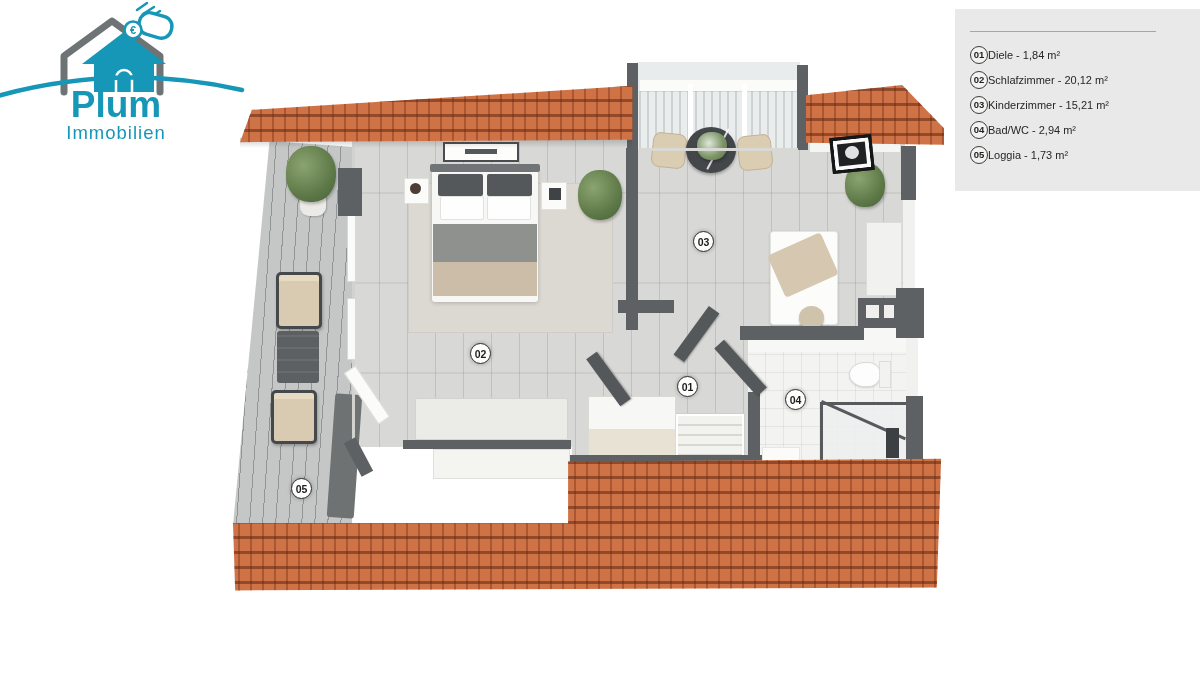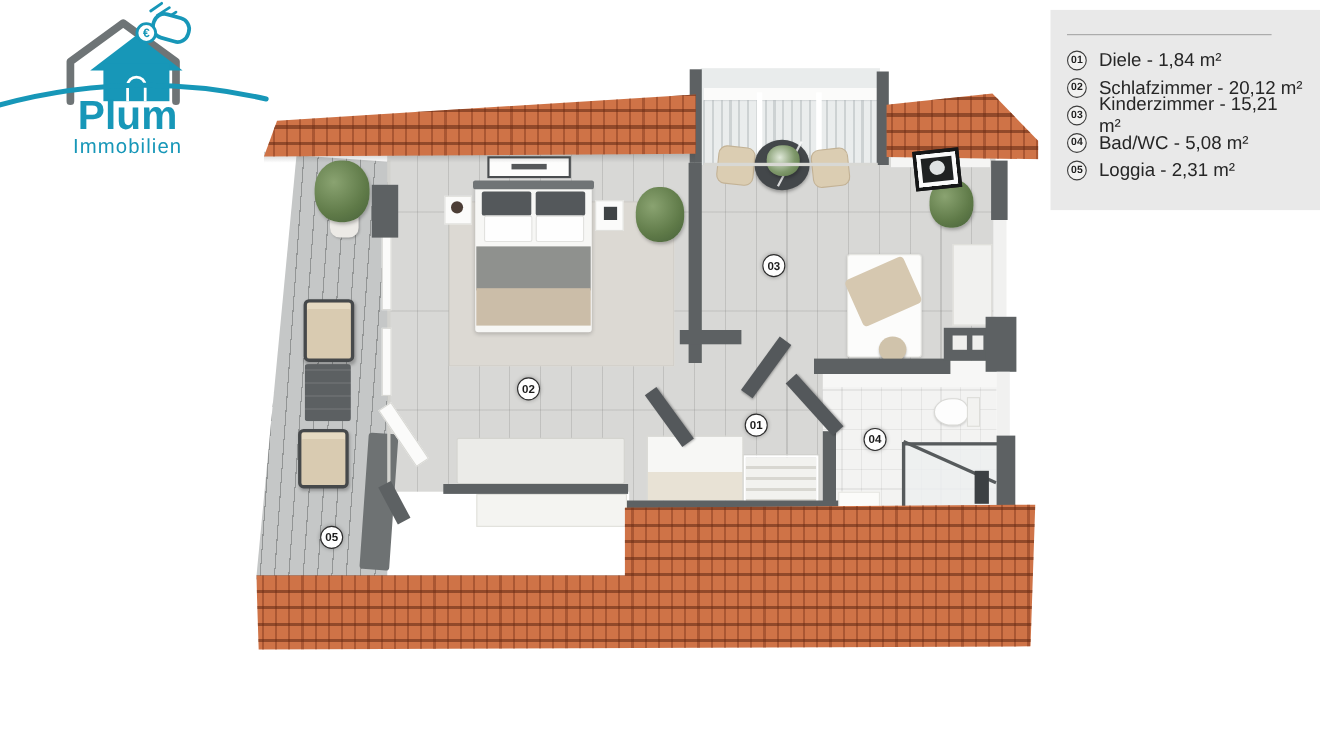--- a/index.html
+++ b/index.html
@@ -31,21 +31,21 @@
     color:#1c1c1c;box-shadow:0 0 4px rgba(0,0,0,.3);box-sizing:border-box;}
   
   .legend{left:955px;top:9px;width:245px;height:182px;background:#e9e9e9;box-sizing:border-box;
           padding:13px 14px 0 15px;}
   .legend h1{margin:0;font-size:17px;letter-spacing:.5px;color:#161616;font-weight:bold;}
   .legend .rule{height:1px;background:#a6a6a6;margin:9px 0 10px 0;width:186px;}
   .lrow{display:flex;align-items:center;height:25px;}
   .lbadge{width:18px;height:18px;border-radius:50%;border:1.4px solid #3c3c3c;box-sizing:border-box;
     display:flex;align-items:center;justify-content:center;font-size:9.5px;font-weight:bold;color:#222;
     background:#f2f2f1;flex:0 0 auto;}
-  .llabel{margin-left:11px;font-size:17px;color:#262626;}
+  .llabel{font-size:11px;color:#262626;}
   .chair5{background:#d9cbb1;border:3px solid #46494b;border-radius:5px;box-sizing:border-box;
           box-shadow:inset 0 6px 0 #e6dac2, 1px 2px 3px rgba(0,0,0,.25);}
 </style>
 </head>
 <body>
 
 <div class="stage">
 
   <svg class="abs" style="left:0;top:0" width="260" height="160" viewBox="0 0 260 160">
     <path d="M64 92 V56 L112 21 L160 56 V92" fill="none" stroke="#6e7476" stroke-width="7" stroke-linejoin="round" stroke-linecap="round"></path>
@@ -78,25 +78,25 @@
     <div class="lrow">
       <span class="lbadge">02</span>
       <span class="llabel">Schlafzimmer - 20,12 m²</span>
     </div>
     <div class="lrow">
       <span class="lbadge">03</span>
       <span class="llabel">Kinderzimmer - 15,21 m²</span>
     </div>
     <div class="lrow">
       <span class="lbadge">04</span>
-      <span class="llabel">Bad/WC - 5,08 m²</span>
+      <span class="llabel">Bad/WC - 2,94 m²</span>
     </div>
     <div class="lrow">
       <span class="lbadge">05</span>
-      <span class="llabel">Loggia - 2,31 m²</span>
+      <span class="llabel">Loggia - 1,73 m²</span>
     </div>
   </div>
 
   <div class="abs" style="left:0;top:0;width:1200px;height:675px">
 
     <div class="abs wood" style="left:352px;top:140px;width:553px;height:322px"></div>
     <div class="abs deck" style="left:225px;top:136px;width:131px;height:392px;clip-path:polygon(34% 1.3%, 98% 2.8%, 97% 99%, 6% 99.7%)"></div>
     <div class="abs" style="left:748px;top:328px;width:158px;height:26px;background:#f7f7f6"></div>
     <div class="abs tile" style="left:748px;top:352px;width:158px;height:110px"></div>
     <div class="abs" style="left:637px;top:62px;width:163px;height:88px;background:#e9ecec"></div>

